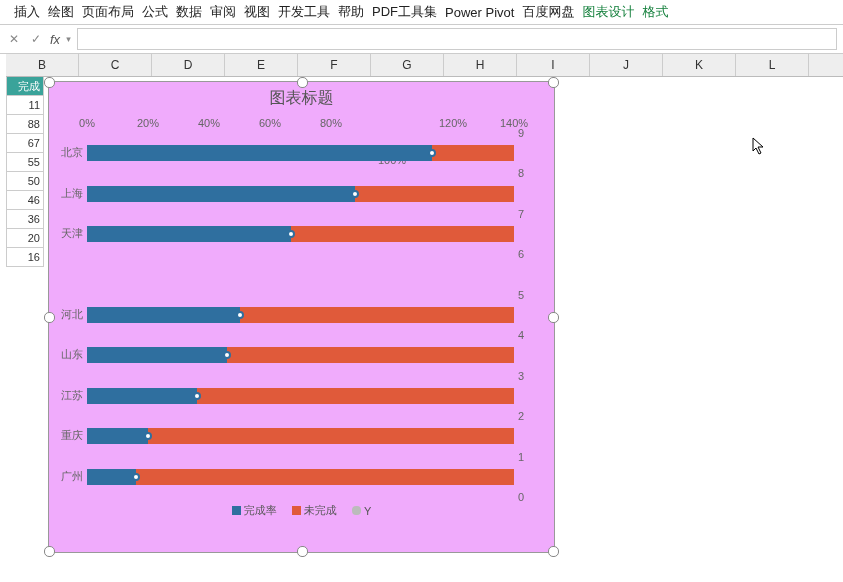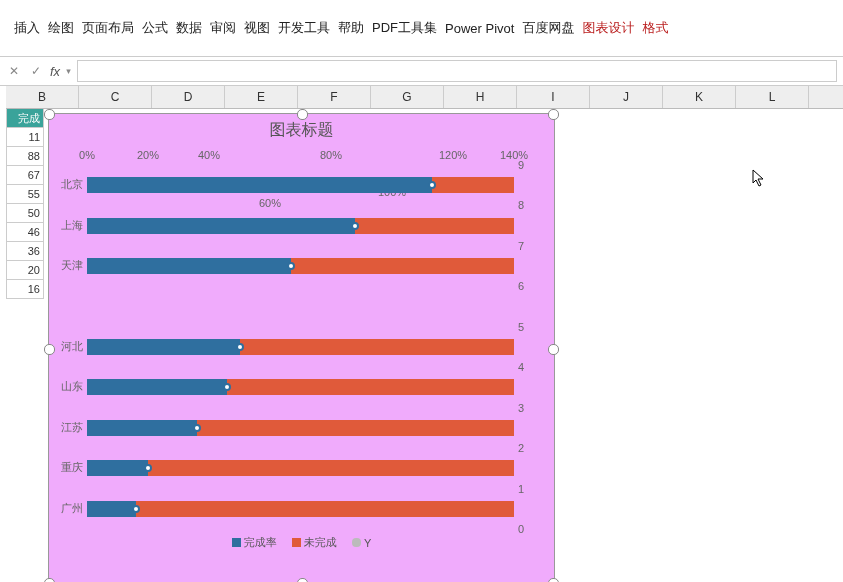--- a/index.html
+++ b/index.html
@@ -1,18 +1,18 @@
 <!DOCTYPE html>
 <html><head>
 <meta charset="utf-8">
 <style>
   html,body{margin:0;padding:0;font-family:"Microsoft YaHei",Arial,sans-serif;font-size:12px;color:#333;background:#fff;}
-  .ribbon{height:24px;display:flex;gap:8px;align-items:center;padding:16px 14px;border-bottom:1px solid #ccc;}
+  .ribbon{height:24px;display:flex;gap:8px;align-items:center;padding:0 14px;border-bottom:1px solid #ccc;}
   .ribbon-tab{font-size:13px;color:#222;cursor:pointer;}
-  .ribbon-tab.green{color:#b91c1c;}
+  .ribbon-tab.green{color:#15803d;}
   .fbar{height:28px;display:flex;align-items:center;border-bottom:1px solid #ccc;padding:0 6px;gap:6px;}
   .fbar .icon{width:16px;height:16px;display:flex;align-items:center;justify-content:center;color:#888;}
   .fx{font-style:italic;font-size:13px;color:#555;}
   .dd{font-size:9px;color:#888;}
   .finput{flex:1;height:20px;border:1px solid #ccc;}
   .colhdrs{height:22px;display:flex;border-bottom:1px solid #bbb;background:#eee;margin-left:6px;}
   .ch{width:72px;border-right:1px solid #ccc;text-align:center;line-height:22px;font-size:12px;color:#333;}
   .sheet{position:relative;height:508px;}
   .rows{position:absolute;left:6px;top:0;width:38px;}
   .rw{height:18px;border:1px solid #ccc;border-top:none;display:flex;align-items:center;justify-content:flex-end;padding-right:3px;font-size:11px;color:#333;background:#fff;}
@@ -106,21 +106,21 @@
     <div class="handle h-bm"></div>
     <div class="handle h-br"></div>
 
     <div class="ctitle">图表标题</div>
 
     <div class="plot">
       <div class="xticks" id="xticks">
           <span class="xtick" style="left: 0%;">0%</span>
           <span class="xtick" style="left: 14.2857%;">20%</span>
           <span class="xtick" style="left: 28.5714%;">40%</span>
-          <span class="xtick" style="left: 42.8571%; margin-top: 48px;">60%</span>
+          <span class="xtick" style="left: 42.8571%;">60%</span>
           <span class="xtick" style="left: 57.1429%;">80%</span>
           <span class="xtick" style="left: 71.4286%; margin-top: 37px;">100%</span>
           <span class="xtick" style="left: 85.7143%;">120%</span>
           <span class="xtick" style="left: 100%;">140%</span>
         </div>
       <div class="bars" id="bars">
           <div class="brow" style="top: 12.2222px;">
             <span class="cat">北京</span>
             <div class="seg blue" style="left: 0%; width: 80.7143%;"></div>
             <div class="seg red" style="left: 80.7143%; width: 19.2857%;"></div>

